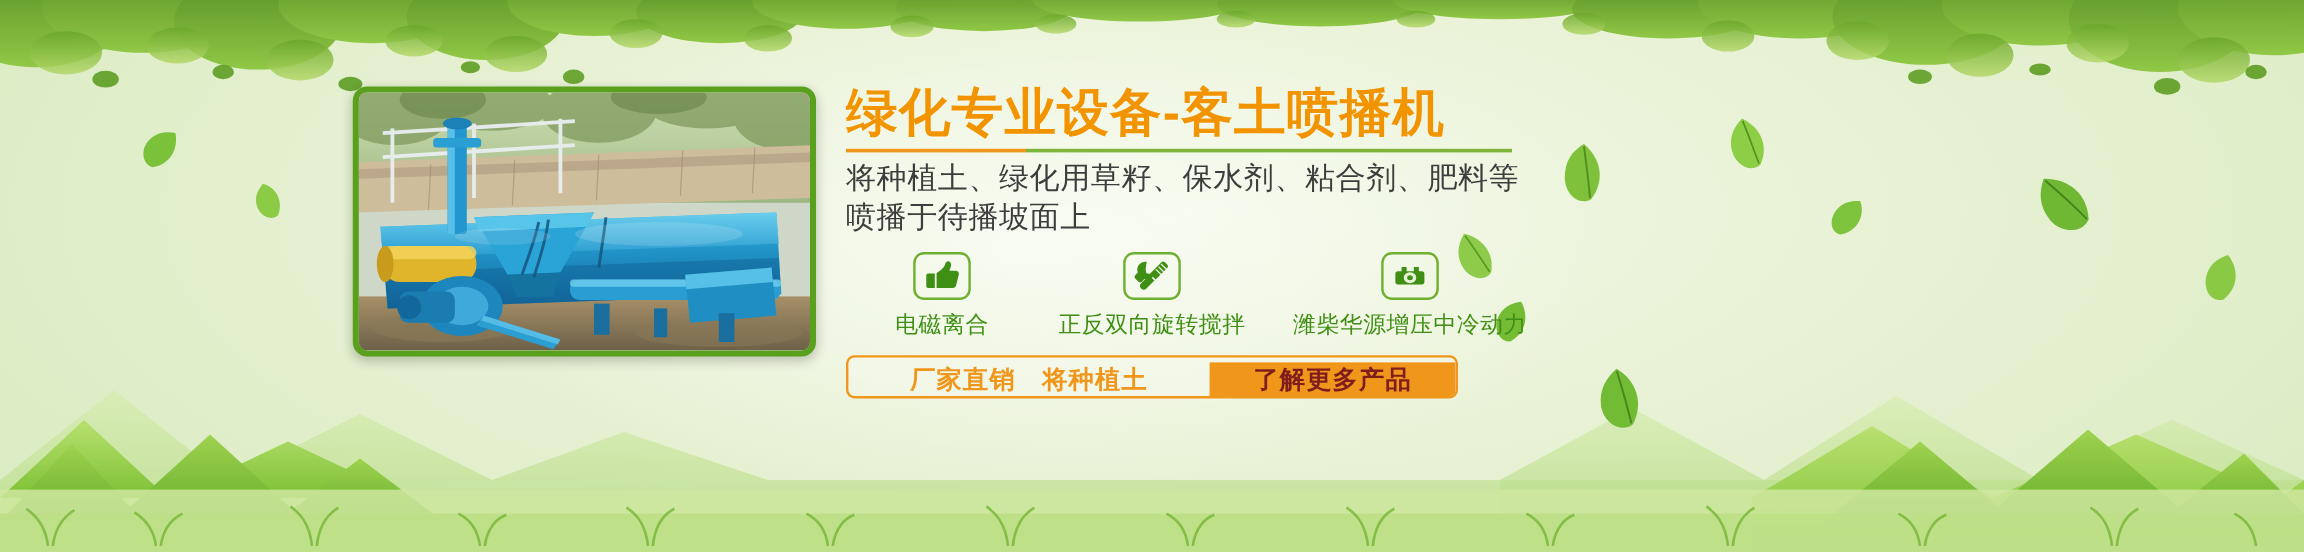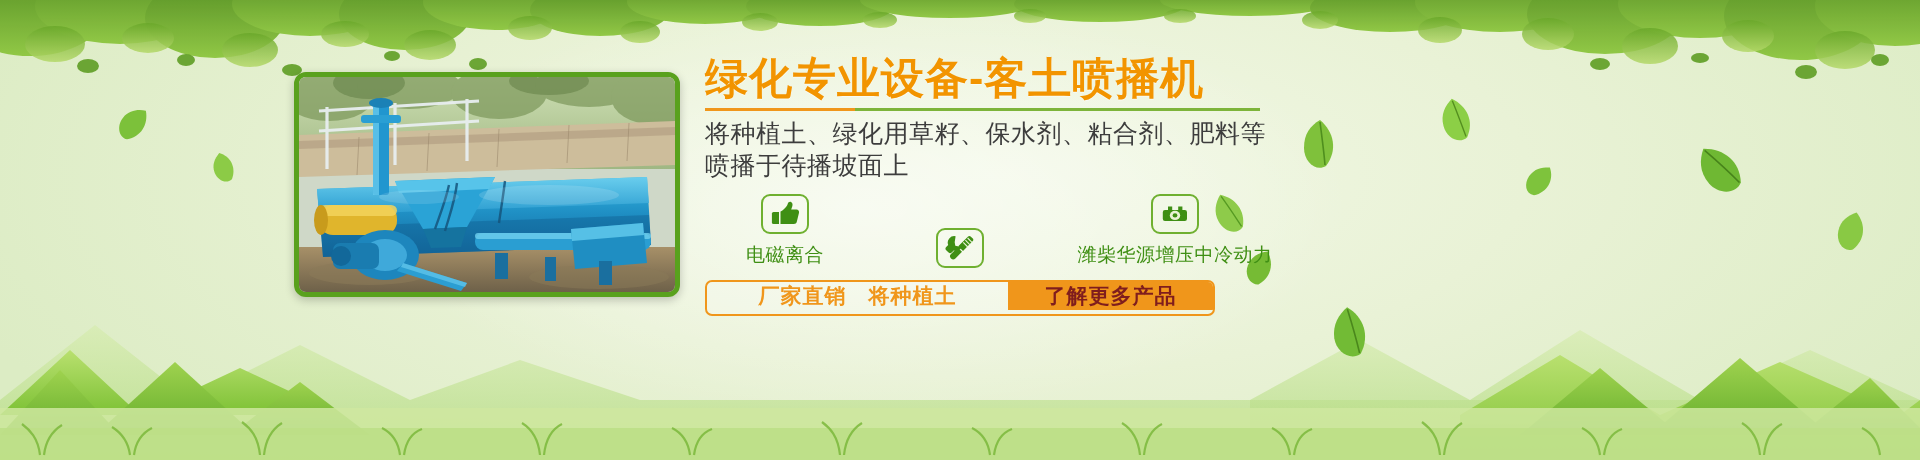--- a/index.html
+++ b/index.html
@@ -50,21 +50,21 @@
     border-radius:12px;
     background:#cfd8c8;
     overflow:hidden;
     box-shadow:0 3px 10px rgba(0,0,0,.22);
   }
   #photo-frame .photo-inner { position:absolute; inset:0; }
 
   
   #content {
     position:absolute;
-    left:705px; top:56px;
+    left:705px; top:72px;
     width:1060px;
   }
   #title {
     font-size:43px;
     font-weight:bold;
     letter-spacing:1px;
     color:#f29400;
     line-height:1.05;
     white-space:nowrap;
     text-shadow:0 1px 0 rgba(255,255,255,.5);
@@ -104,21 +104,21 @@
     font-size:19px;
     color:#3f8f14;
     white-space:nowrap;
     letter-spacing:.5px;
   }
 
   
   #actions {
     margin-top:12px;
     display:flex;
-    align-items:flex-start;
+    align-items:flex-end;
     width:510px; height:36px;
     border:2px solid #f0961b;
     border-radius:7px;
     overflow:hidden;
     background:rgba(255,255,255,.18);
   }
   #slogans {
     flex:1;
     display:flex; align-items:center; justify-content:center;
     gap:22px;
@@ -472,20 +472,21 @@
               <path d="M25.6 2.4 l2.2 2.2 c0.7 0.7 0.7 1.8 0 2.5 l-9.8 9.8 -4.7 -4.7 9.8 -9.8 c0.7 -0.7 1.8 -0.7 2.5 0 Z" fill="#3f8f14"></path>
               <path d="M12.6 13.4 l4.4 4.4 -6.6 6.6 a3.1 3.1 0 0 1 -4.4 -4.4 Z" fill="#3f8f14"></path>
               <g stroke="#e9f2d6" stroke-width="1.1">
                 <path d="M20.4 6.2 l4.6 4.6"></path>
                 <path d="M22.6 4 l4.6 4.6"></path>
                 <path d="M18.2 8.4 l4.6 4.6"></path>
               </g>
             </svg>
           </span>
         </div>
+        <div class="feature-label">正反双向旋转搅拌</div>
       </div>
 
       <div class="feature" style="width:240px;">
         <div class="feature-icon-box">
           <span>
             <svg width="30" height="26" viewBox="0 0 30 26" xmlns="http://www.w3.org/2000/svg">
               <path d="M5 9 h3 V5.4 h4.2 V9 h6 V5.4 h4.2 V9 h2.4 a2.2 2.2 0 0 1 2.2 2.2 v6.6 a2.2 2.2 0 0 1 -2.2 2.2 H5 a2.2 2.2 0 0 1 -2.2 -2.2 v-6.6 A2.2 2.2 0 0 1 5 9 Z" fill="#3f8f14"></path>
               <ellipse cx="15" cy="14.4" rx="5.2" ry="4.6" fill="#e9f2d6"></ellipse>
               <ellipse cx="15" cy="14.4" rx="2.4" ry="2.1" fill="#3f8f14"></ellipse>
             </svg>

